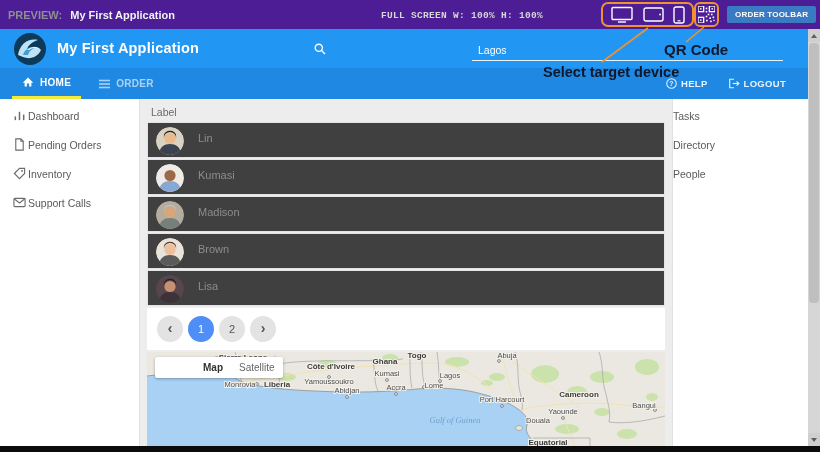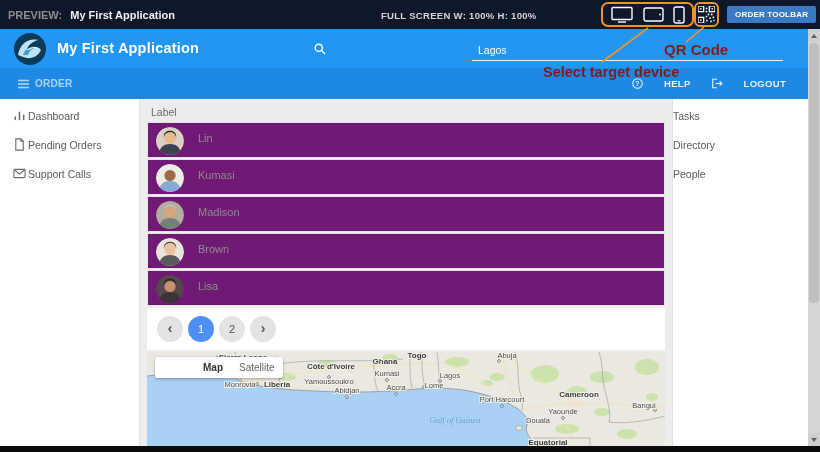--- a/index.html
+++ b/index.html
@@ -1,54 +1,54 @@
 <!DOCTYPE html>
 <html><head>
 <meta charset="utf-8">
 <style>
   * { margin:0; padding:0; box-sizing:border-box; }
   body { background:#555; font-family:"Liberation Sans", sans-serif; }
   .screen { position:relative; width:820px; height:452px; overflow:hidden; background:#ededed; }
 
   
-  .toolbar { position:absolute; left:0; top:0; width:820px; height:31px; background:#0f172a; }
+  .toolbar { position:absolute; left:0; top:0; width:820px; height:31px; background:#4c1d95; }
   .tb-left { position:absolute; left:8px; top:9px; font-size:11px; }
   .tb-preview { color:#8f8f8f; font-weight:bold; }
   .tb-appname { color:#f2f2f2; font-weight:bold; margin-left:5px; }
-  .tb-center { position:absolute; left:381px; top:10px; font-size:9.5px; color:#d6d6d6; font-weight:bold; letter-spacing:.3px; }
+  .tb-center { position:absolute; left:381px; top:10px; font-size:9.5px; color:#d6d6d6; font-weight:bold; letter-spacing:.3px;font-family:Liberation Mono, monospace; }
   .device-group { position:absolute; left:601px; top:2px; height:25px; border:2px solid #ee9330; border-radius:7px; display:flex; align-items:center; gap:9px; padding:0 7px; }
   .qr-wrap { position:absolute; left:694px; top:2px; width:25px; height:25px; border:2px solid #ee9330; border-radius:6px; display:flex; align-items:center; justify-content:center; }
   .remove-btn { position:absolute; left:727px; top:6px; height:17px; background:#3a7ac2; color:#fff; border:none; border-radius:2px; font-size:8px; font-weight:bold; padding:0 8px; letter-spacing:.2px; font-family:"Liberation Sans",sans-serif; }
 
   
   .appheader { position:absolute; left:0; top:29px; width:808px; height:39px; background:#2196f3; }
   .logo { position:absolute; left:13px; top:3px; }
   .app-title { position:absolute; left:57px; top:11px; color:#fff; font-size:14.5px; font-weight:bold; letter-spacing:.2px; }
   .search-box { position:absolute; left:472px; top:12px; width:311px; height:20px; border-bottom:1px solid rgba(255,255,255,.9); }
   .search-text { position:absolute; left:6px; top:3px; font-size:10.5px; color:#ffffff; }
   .search-icon { position:absolute; left:314px; top:14px; }
 
   
   .navbar { position:absolute; left:0; top:68px; width:808px; height:31px; background:#1f88e2; display:flex; align-items:stretch; }
   .nav-tab { display:flex; align-items:center; gap:6px; padding:0 10px; margin-left:12px; color:#fff; font-size:10px; font-weight:bold; letter-spacing:.3px; cursor:pointer; }
   .nav-tab.active { border-bottom:3px solid #f3ea3a; }
   .nav-tab.inactive { color:rgba(255,255,255,.62); margin-left:8px; }
   .nav-right { margin-left:auto; display:flex; align-items:center; gap:20px; padding-right:22px; }
-  .nav-link { display:flex; align-items:center; gap:21px; color:#e8f2ff; font-size:9.5px; font-weight:bold; letter-spacing:.3px; cursor:pointer; }
+  .nav-link { display:flex; align-items:center; gap:4px; color:#e8f2ff; font-size:9.5px; font-weight:bold; letter-spacing:.3px; cursor:pointer; }
 
   
   .sidebar { position:absolute; left:0; top:99px; width:140px; height:347px; background:#fff; border-right:1px solid #e2e2e2; padding-top:2px; }
   .side-item { height:29px; display:flex; align-items:center; gap:2px; padding-left:13px; color:#5a5a5a; font-size:10.5px; cursor:pointer; }
   .rightpanel { position:absolute; left:672px; top:99px; width:136px; height:347px; background:#fff; border-left:1px solid #e2e2e2; padding-top:2px; }
   .rp-item { height:29px; display:flex; align-items:center; padding-left:0; color:#5a5a5a; font-size:10.5px; cursor:pointer; }
 
   
   .main { position:absolute; left:147px; top:99px; width:518px; height:347px; }
   .list-header { position:absolute; left:0; top:4px; width:518px; height:18px; font-size:10.5px; color:#6a6a6a; padding:3px 0 0 4px; }
-  .row { position:absolute; left:0; width:518px; height:36px; background:#701a75; border:1px solid #e3e3e3; }
+  .row { position:absolute; left:0; width:518px; height:36px; background:#404040; border:1px solid #e3e3e3; }
   .avatar { position:absolute; left:8px; top:4px; width:28px; height:28px; border-radius:50%; }
   .row-name { position:absolute; left:50px; top:9px; font-size:11px; color:#8d8d8d; }
 
   .pager { position:absolute; left:0; top:209px; width:518px; height:42px; background:#fff; display:flex; align-items:center; gap:5px; padding-left:10px; }
   .pg { width:26px; height:26px; border-radius:50%; background:#e3e3e3; color:#555; border:none; font-size:11px; display:flex; align-items:center; justify-content:center; cursor:pointer; font-family:"Liberation Sans",sans-serif; }
   .pg.arrow { font-size:14px; font-weight:bold; padding-bottom:2px; }
   .pg.active { background:#4f8ef7; color:#fff; }
 
   
   .map { position:absolute; left:0; top:253px; width:518px; height:94px; overflow:hidden; background:#eae8e1; }
@@ -64,21 +64,21 @@
   .vscroll { position:absolute; left:808px; top:29px; width:12px; height:417px; background:#d6d6d6; }
   .vs-btn { position:absolute; left:0; width:12px; height:13px; background:#cfcfcf; display:flex; align-items:center; justify-content:center; }
   .vs-up { top:0; } .vs-down { bottom:0; }
   .tri-up { width:0; height:0; border-left:3px solid transparent; border-right:3px solid transparent; border-bottom:4px solid #5f5f5f; }
   .tri-down { width:0; height:0; border-left:3px solid transparent; border-right:3px solid transparent; border-top:4px solid #5f5f5f; }
   .vs-thumb { position:absolute; left:1px; top:14px; width:10px; height:260px; background:#bfbfbf; border-radius:4px; }
   .bottombar { position:absolute; left:0; top:446px; width:820px; height:6px; background:#0c0c0c; }
 
   
   .anno-overlay { position:absolute; left:0; top:0; width:820px; height:452px; pointer-events:none; z-index:20; }
-  .anno-text { position:absolute; color:#7f1d1d; font-weight:bold; z-index:21; pointer-events:none; }
+  .anno-text { position:absolute; color:#0f172a; font-weight:bold; z-index:21; pointer-events:none; }
   .anno-select { left:543px; top:64px; font-size:14.5px; }
   .anno-qr { left:664px; top:41px; font-size:15px; }
 </style>
 </head>
 <body>
 
 <div class="screen">
 
   <div class="toolbar">
     <div class="tb-left">
@@ -137,20 +137,26 @@
     <div class="search-box">
       <span class="search-text">Lagos</span>
     </div>
     <svg class="search-icon" width="12" height="12" viewBox="0 0 12 12">
       <circle cx="4.8" cy="4.8" r="3.6" fill="none" stroke="#fff" stroke-width="1.4"></circle>
       <line x1="7.6" y1="7.6" x2="11" y2="11" stroke="#fff" stroke-width="1.4"></line>
     </svg>
   </div>
 
   <div class="navbar">
+    <div class="nav-tab active">
+      <svg width="12" height="12" viewBox="0 0 16 16">
+        <path d="M8,2 L15,9 H12.5 V14 H9.5 V10 H6.5 V14 H3.5 V9 H1 Z" fill="#fff"></path>
+      </svg>
+      <span>HOME</span>
+    </div>
     <div class="nav-tab inactive">
       <svg width="11" height="10" viewBox="0 0 11 10">
         <line x1="0" y1="1.5" x2="11" y2="1.5" stroke="rgba(255,255,255,.62)" stroke-width="1.6"></line>
         <line x1="0" y1="5" x2="11" y2="5" stroke="rgba(255,255,255,.62)" stroke-width="1.6"></line>
         <line x1="0" y1="8.5" x2="11" y2="8.5" stroke="rgba(255,255,255,.62)" stroke-width="1.6"></line>
       </svg>
       <span>ORDER</span>
     </div>
     <div class="nav-right">
       <div class="nav-link">
@@ -179,20 +185,27 @@
         <line x1="11.5" y1="12" x2="11.5" y2="6" stroke="#6b6b6b" stroke-width="1.6"></line>
       </svg>
       <span>Dashboard</span>
     </div>
     <div class="side-item">
       <svg width="13" height="13" viewBox="0 0 14 14">
         <path d="M3,1 H8.5 L11,3.5 V13 H3 Z" fill="none" stroke="#6b6b6b" stroke-width="1.2"></path>
         <path d="M8.5,1 V3.5 H11" fill="none" stroke="#6b6b6b" stroke-width="1.2"></path>
       </svg>
       <span>Pending Orders</span>
+    </div>
+    <div class="side-item">
+      <svg width="13" height="13" viewBox="0 0 14 14">
+        <path d="M1.5,7 L7,1.5 H12.5 V7 L7,12.5 Z" fill="none" stroke="#6b6b6b" stroke-width="1.2"></path>
+        <circle cx="9.8" cy="4.2" r="1" fill="#6b6b6b"></circle>
+      </svg>
+      <span>Inventory</span>
     </div>
     <div class="side-item">
       <svg width="13" height="11" viewBox="0 0 14 11">
         <rect x="1" y="1" width="12" height="9" rx="1" fill="none" stroke="#6b6b6b" stroke-width="1.2"></rect>
         <path d="M1.5,1.8 L7,6 L12.5,1.8" fill="none" stroke="#6b6b6b" stroke-width="1.2"></path>
       </svg>
       <span>Support Calls</span>
     </div>
   </div>
 

